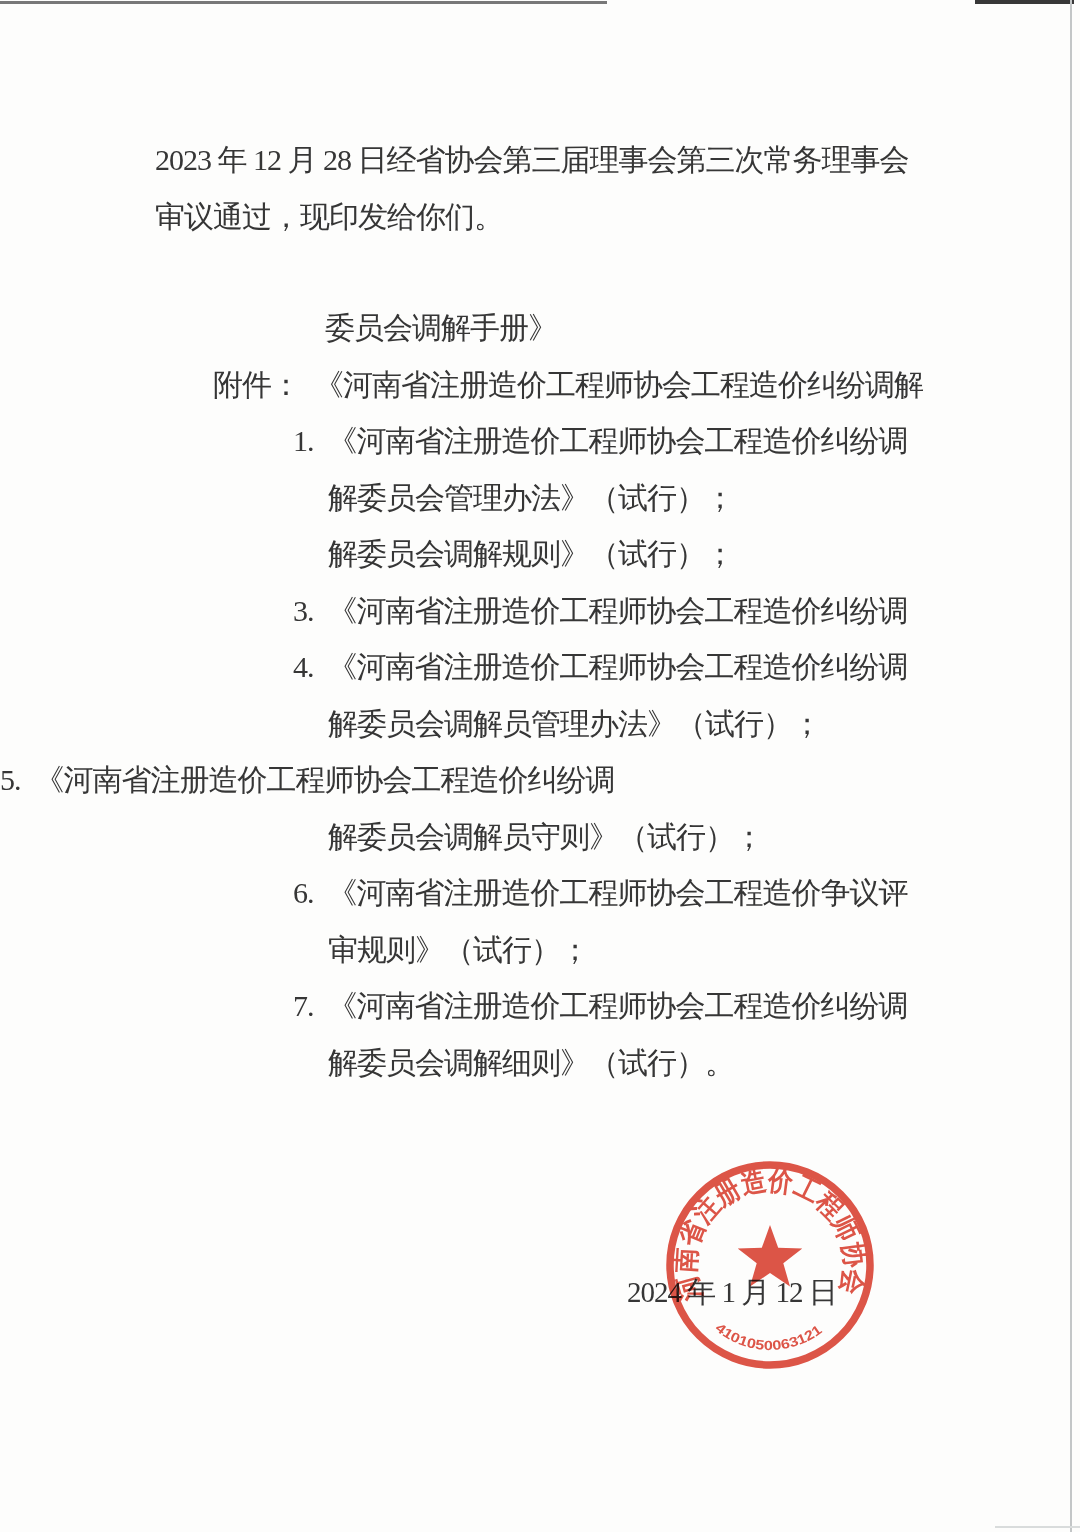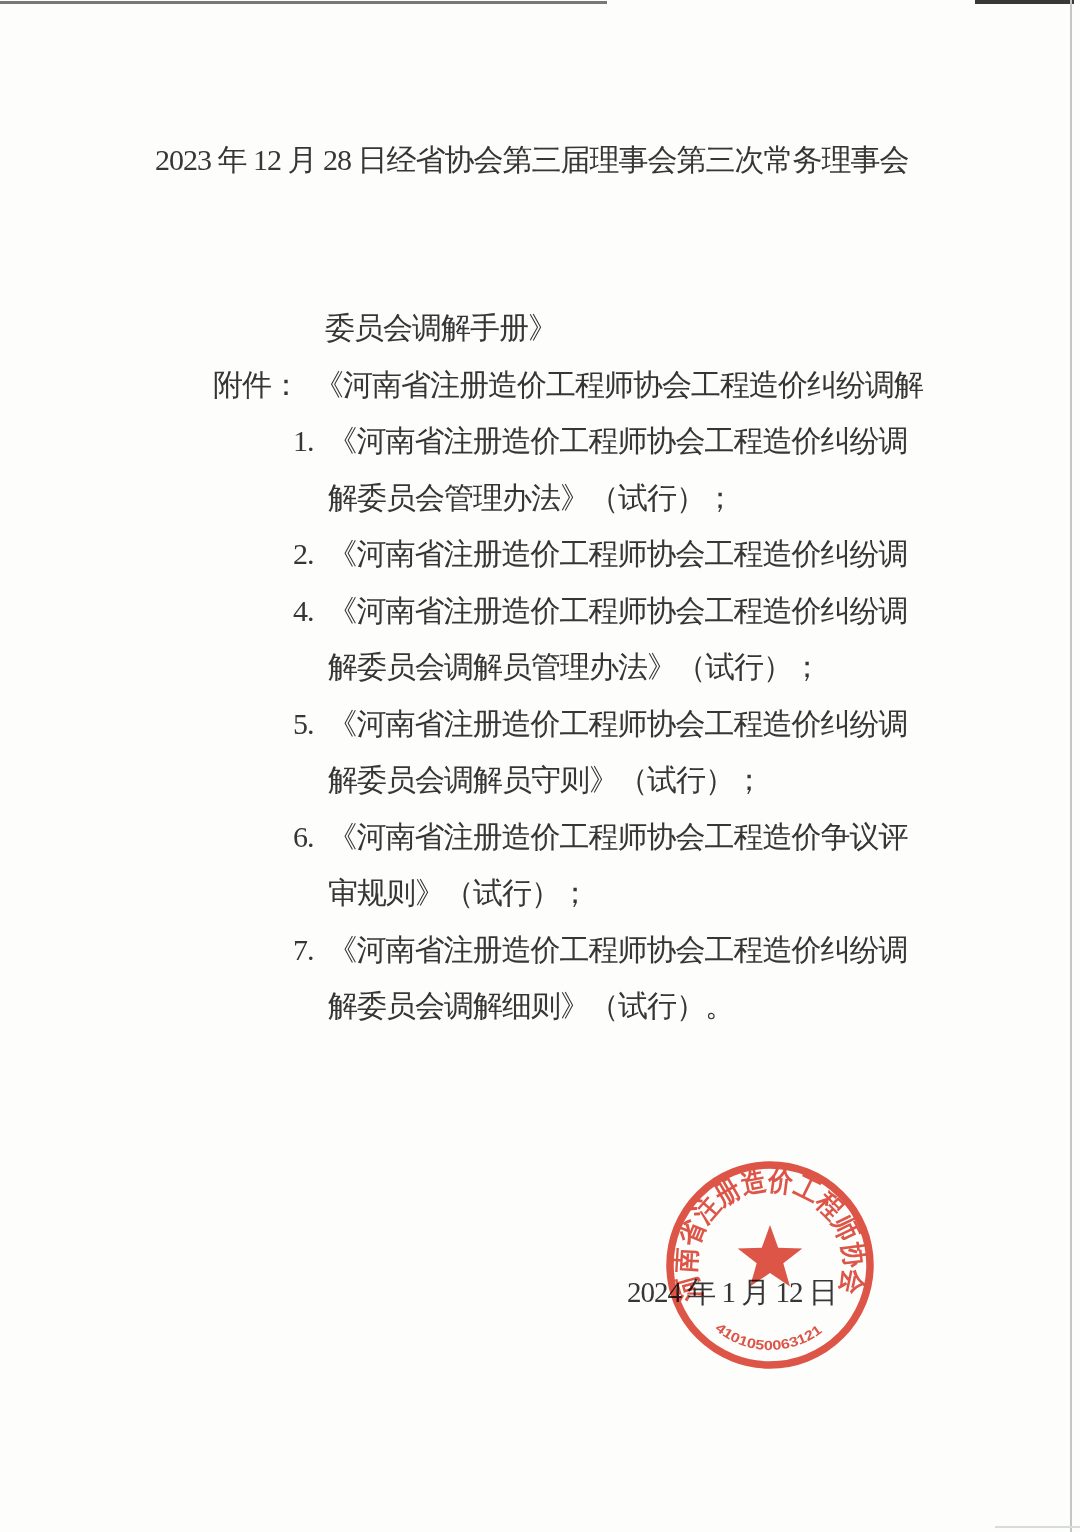--- a/index.html
+++ b/index.html
@@ -57,44 +57,46 @@
 
 <div class="page">
 
   <div class="artifact top-a"></div>
   <div class="artifact top-b"></div>
   <div class="artifact right-edge"></div>
   <div class="artifact bottom-r"></div>
 
   <div class="intro">
     <div class="line">2023 年 12 月 28 日经省协会第三届理事会第三次常务理事会</div>
+    <div class="line">审议通过，现印发给你们。</div>
   </div>
 
   <div class="attach">
     <div class="line" style="padding-left:325px">委员会调解手册》</div>
     <div class="line" style="padding-left:213px">
       <span class="att-label">附件：</span><span>《河南省注册造价工程师协会工程造价纠纷调解</span>
     </div>
 
     <div class="line" style="padding-left:293px">
       <span class="num">1.</span><span>《河南省注册造价工程师协会工程造价纠纷调</span>
     </div>
     <div class="line" style="padding-left:328px">解委员会管理办法》（试行）；</div>
 
+    <div class="line" style="padding-left:328px">解委员会调解规则》（试行）；</div>
+
     <div class="line" style="padding-left:293px">
-      <span class="num">2.</span><span>《河南省注册造价工程师协会工程造价纠纷调</span>
+      <span class="num">3.</span><span>《河南省注册造价工程师协会工程造价纠纷调</span>
     </div>
-
 
     <div class="line" style="padding-left:293px">
       <span class="num">4.</span><span>《河南省注册造价工程师协会工程造价纠纷调</span>
     </div>
     <div class="line" style="padding-left:328px">解委员会调解员管理办法》（试行）；</div>
 
-    <div class="line" style="padding-left:293px">
+    <div class="line" style="">
       <span class="num">5.</span><span>《河南省注册造价工程师协会工程造价纠纷调</span>
     </div>
     <div class="line" style="padding-left:328px">解委员会调解员守则》（试行）；</div>
 
     <div class="line" style="padding-left:293px">
       <span class="num">6.</span><span>《河南省注册造价工程师协会工程造价争议评</span>
     </div>
     <div class="line" style="padding-left:328px">审规则》（试行）；</div>
 
     <div class="line" style="padding-left:293px">

